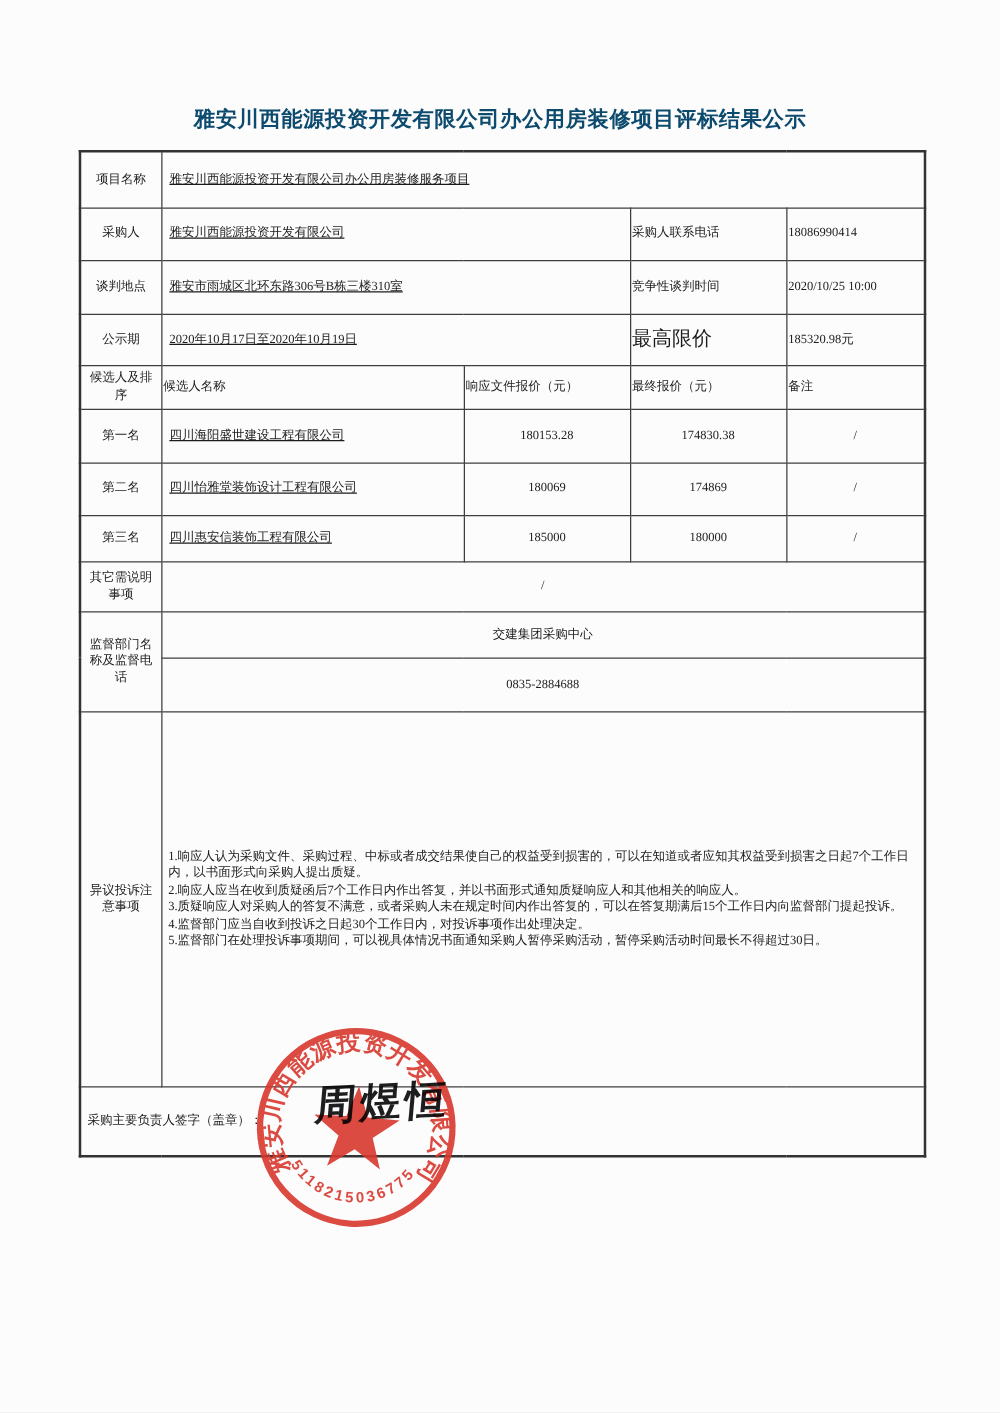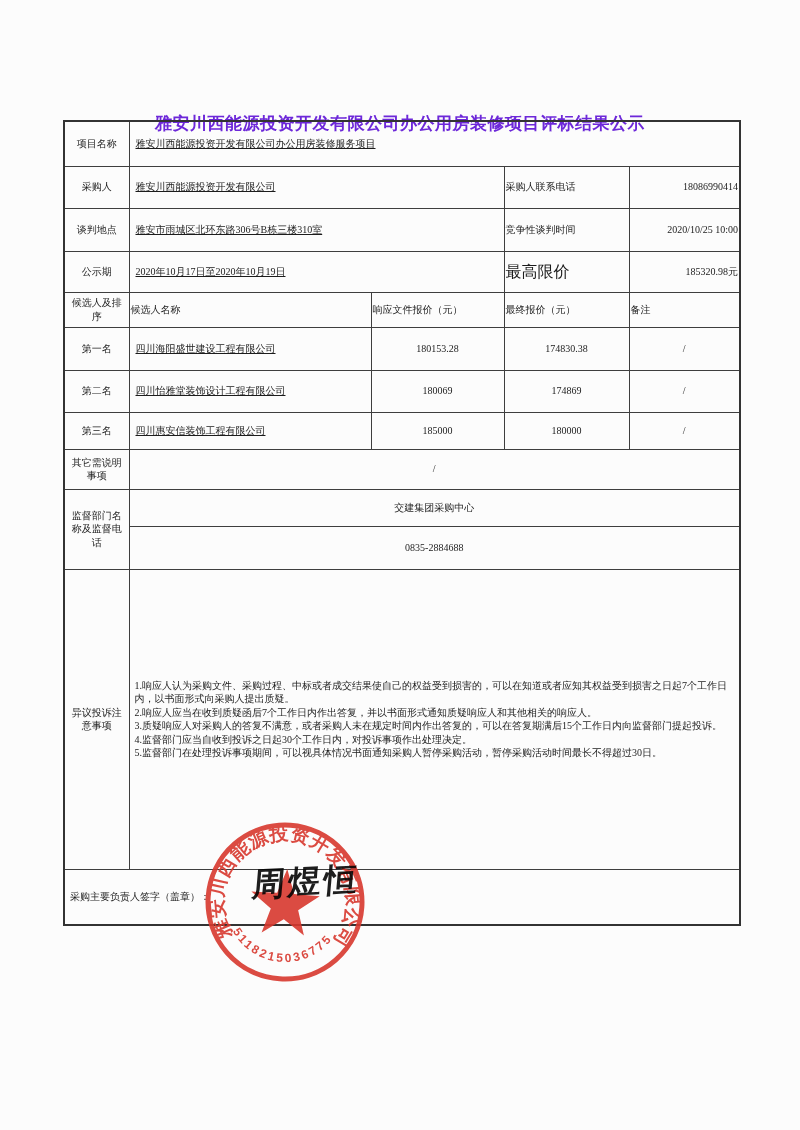--- a/index.html
+++ b/index.html
@@ -7,41 +7,40 @@
     position:relative;
     width:800px;height:1130px;
     margin:0 auto;
     background:#fcfcfc;
     font-family:"Liberation Serif","DejaVu Serif",serif;
     color:#1c1c1c;
     overflow:hidden;
   }
   .doc-title{
     position:absolute;top:84px;left:0;width:100%;
-    text-align:center;font-size:17px;font-weight:bold;color:#6d28d9;
+    text-align:center;font-size:17px;font-weight:bold;color:#0c4a6e;
     letter-spacing:0.5px;
-    margin-top:28px;
   }
   table.main{
     position:absolute;left:63px;top:120px;width:676px;
     border-collapse:collapse;table-layout:fixed;
     border:2px solid #333;
   }
   table.main td{
     border:1px solid #3e3e3e;
     font-size:10px;line-height:1.35;
     vertical-align:middle;
     overflow:hidden;
   }
   td.lbl{text-align:center;padding:2px 2px;}
   td.vleft{text-align:left;padding:2px 6px;text-decoration:underline;}
   td.vcenter{text-align:center;padding:2px 3px;}
   td.hdr{padding:2px 1px;font-size:13.5px;white-space:nowrap;}
   td.num{text-align:center;font-size:13.5px;}
-  td.small{font-size:13px;white-space:nowrap;text-align:right;}
+  td.small{font-size:13px;white-space:nowrap;text-align:left;}
   td.notes{
     text-align:left;padding:6px 6px 6px 5px;
     font-size:14px;line-height:19px;vertical-align:middle;
   }
   td.sig-row{padding:0 0 0 5px;text-align:left;font-size:14px;}
   
   .stamp{
     position:absolute;left:202px;top:819px;width:166px;height:166px;
     z-index:2;opacity:0.9;transform:rotate(4deg);
     pointer-events:none;

